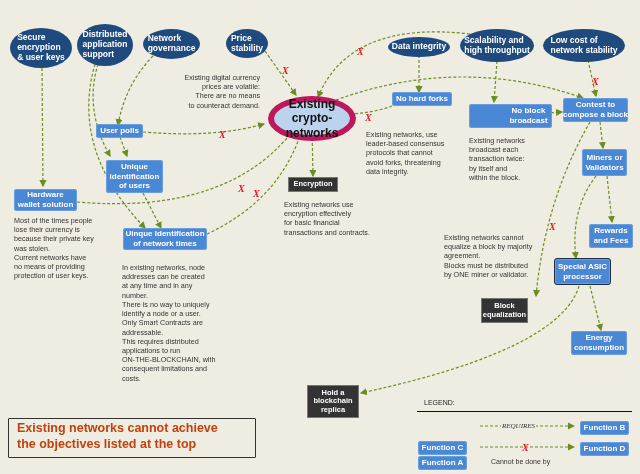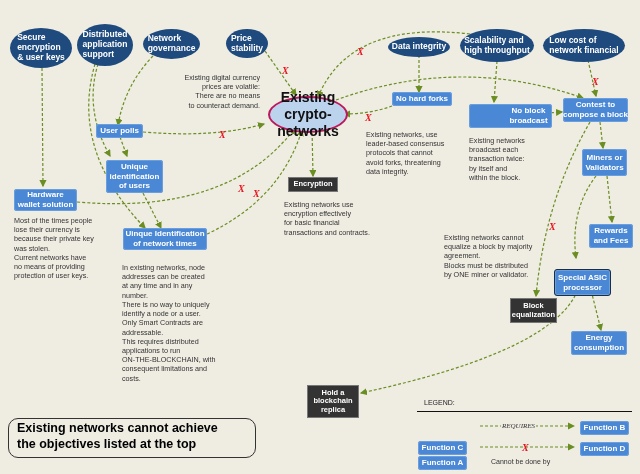--- a/index.html
+++ b/index.html
@@ -1,25 +1,25 @@
 <!DOCTYPE html>
 <html><head>
   <meta charset="utf-8">
   <style>
     html, body { margin:0; padding:0; }
     body { width:640px; height:474px; background:#efece2; position:relative; overflow:hidden; font-family:"Liberation Sans", sans-serif; }
     .goal { position:absolute; background:#1e4a7e; color:#fff; border-radius:50%; display:flex; align-items:center; justify-content:center; text-align:left; font-size:8.5px; font-weight:bold; line-height:1.15; }
     .fn { position:absolute; background:#4a87d4; color:#fff; border-radius:3px; display:flex; align-items:center; justify-content:center; text-align:center; font-size:8px; font-weight:bold; line-height:1.2; box-shadow:0 0 0 1px #6a9fdf inset; }
-    .fn.outlined { border:1.5px solid #1c2d44;margin-top:11px; }
+    .fn.outlined { border:1.5px solid #1c2d44; }
     .dark { position:absolute; background:#333; color:#fff; display:flex; align-items:center; justify-content:center; text-align:center; font-size:7.5px; font-weight:bold; line-height:1.15; border:1px solid #777; }
-    .center { position:absolute; background:#bcd3ee; border:2px solid #be185d; border-radius:50%; display:flex; align-items:center; justify-content:center; text-align:center; font-size:14px; font-weight:bold; color:#111; line-height:1.2; }
+    .center { position:absolute; background:#bcd3ee; border:6px solid #be185d; border-radius:50%; display:flex; align-items:center; justify-content:center; text-align:center; font-size:12px; font-weight:bold; color:#111; line-height:1.2; }
     .note { position:absolute; font-size:7.2px; color:#333; line-height:1.28; white-space:pre-line; }
     .note.right { text-align:right; }
     svg.links { position:absolute; left:0; top:0; }
-    .conclusion { position:absolute; left:8px; top:418px; width:248px; height:40px; border:1px solid #333; border-radius:10px; background:#efece2; font-size:12.5px; font-weight:bold; color:#000000; padding:2px 8px; box-sizing:border-box; line-height:1.25; white-space:pre-line; }
+    .conclusion { position:absolute; left:8px; top:418px; width:248px; height:40px; border:1px solid #333; border-radius:1px; background:#efece2; font-size:12.5px; font-weight:bold; color:#c2410c; padding:2px 8px; box-sizing:border-box; line-height:1.25; white-space:pre-line; }
     .legend-title { position:absolute; left:424px; top:399px; font-size:7px; color:#222; }
     .legend-line { position:absolute; left:417px; top:411px; width:215px; height:1px; background:#111; }
     .legend-caption { position:absolute; font-size:7px; color:#333; }
     .requires { position:absolute; font-size:7px; font-style:italic; font-family:"Liberation Serif", serif; color:#333; background:#efece2; padding:0 1px; }
   </style>
 </head>
 <body>
 
 <svg class="links" width="640" height="474">
   <defs>
@@ -76,21 +76,21 @@
 application
 support</div>
 <div class="goal" style="left:143px;top:29px;width:57px;height:30px;white-space:pre-line;">Network
 governance</div>
 <div class="goal" style="left:226px;top:29px;width:42px;height:29px;white-space:pre-line;">Price
 stability</div>
 <div class="goal" style="left:388px;top:37px;width:62px;height:20px;white-space:pre-line;">Data integrity</div>
 <div class="goal" style="left:460px;top:29px;width:74px;height:33px;white-space:pre-line;">Scalability and
 high throughput</div>
 <div class="goal" style="left:543px;top:29px;width:82px;height:33px;white-space:pre-line;">Low cost of
-network financial</div>
+network stability</div>
 
 <div class="center" style="left:268px;top:96px;width:76px;height:33px;white-space:pre-line;">Existing
 crypto-networks</div>
 
 <div class="fn" style="left:96px;top:124px;width:47px;height:14px;">User polls</div>
 <div class="fn" style="left:106px;top:160px;width:57px;height:33px;white-space:pre-line;">Unique
 identification
 of users</div>
 <div class="fn" style="left:14px;top:189px;width:63px;height:22px;white-space:pre-line;">Hardware
 wallet solution</div>
@@ -104,21 +104,21 @@
 <div class="fn" style="left:582px;top:149px;width:45px;height:27px;white-space:pre-line;">Miners or
 Validators</div>
 <div class="fn" style="left:589px;top:224px;width:44px;height:24px;white-space:pre-line;">Rewards
 and Fees</div>
 <div class="fn outlined" style="left:554px;top:258px;width:55px;height:25px;white-space:pre-line;">Special ASIC
 processor</div>
 <div class="fn" style="left:571px;top:331px;width:56px;height:24px;white-space:pre-line;">Energy
 consumption</div>
 
 <div class="dark" style="left:288px;top:177px;width:48px;height:13px;">Encryption</div>
-<div class="dark" style="left:510px;top:298px;width:45px;height:23px;white-space:pre-line;">Block
+<div class="dark" style="left:481px;top:298px;width:45px;height:23px;white-space:pre-line;">Block
 equalization</div>
 <div class="dark" style="left:307px;top:385px;width:50px;height:31px;white-space:pre-line;">Hold a
 blockchain
 replica</div>
 
 <div class="note right" style="left:168px;top:73px;width:92px;">Existing digital currency
 prices are volatile:
 There are no means
 to counteract demand.</div>
 <div class="note" style="left:366px;top:130px;width:110px;">Existing networks, use

